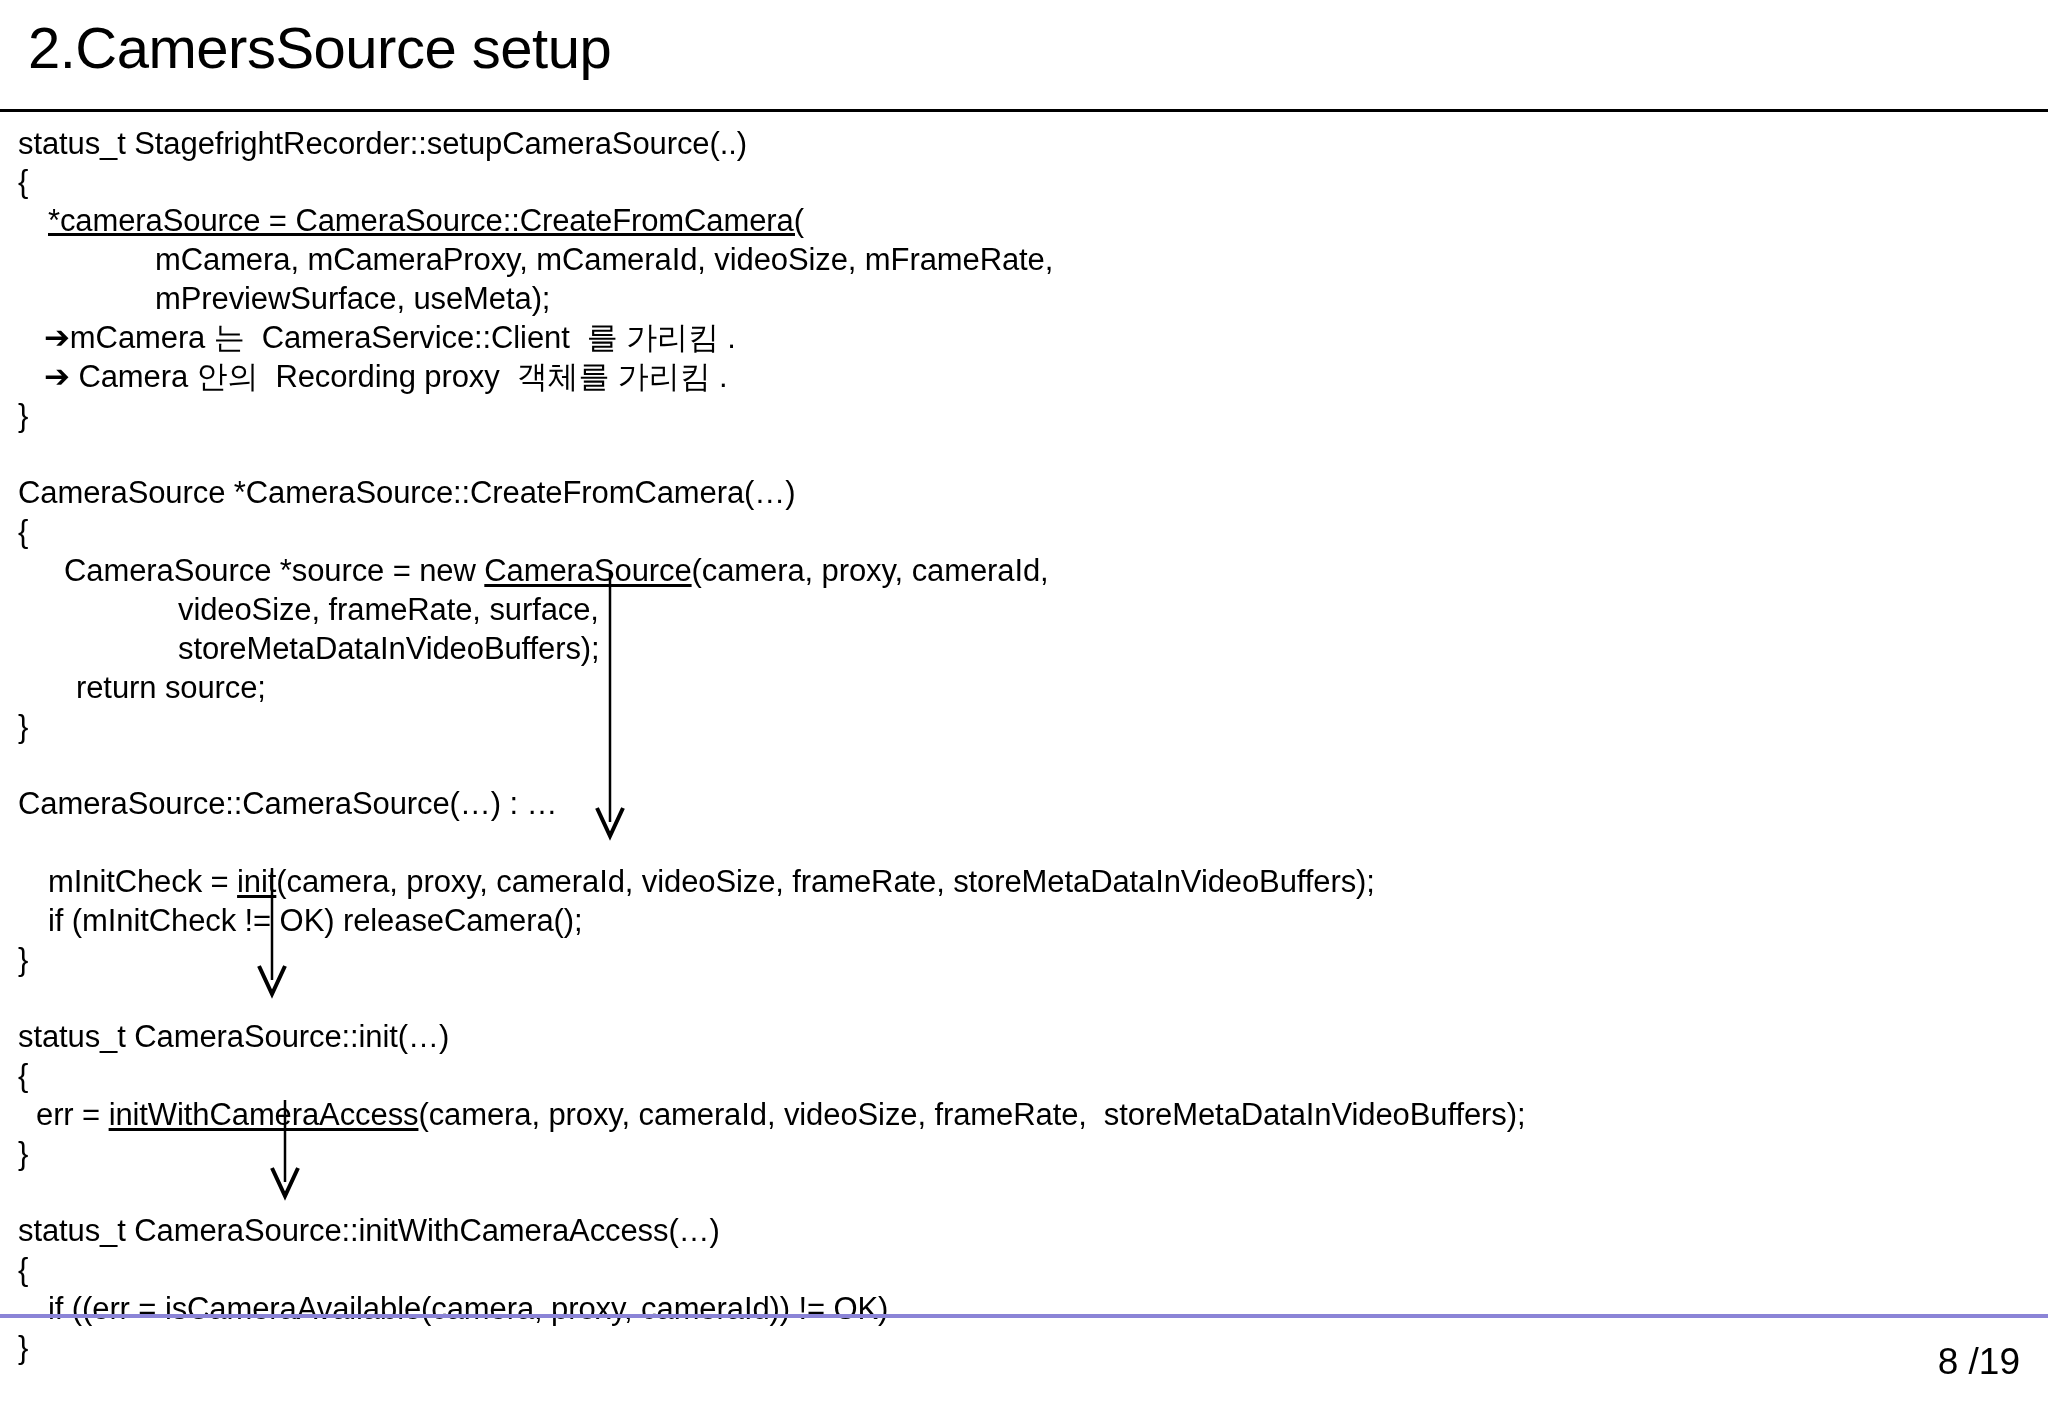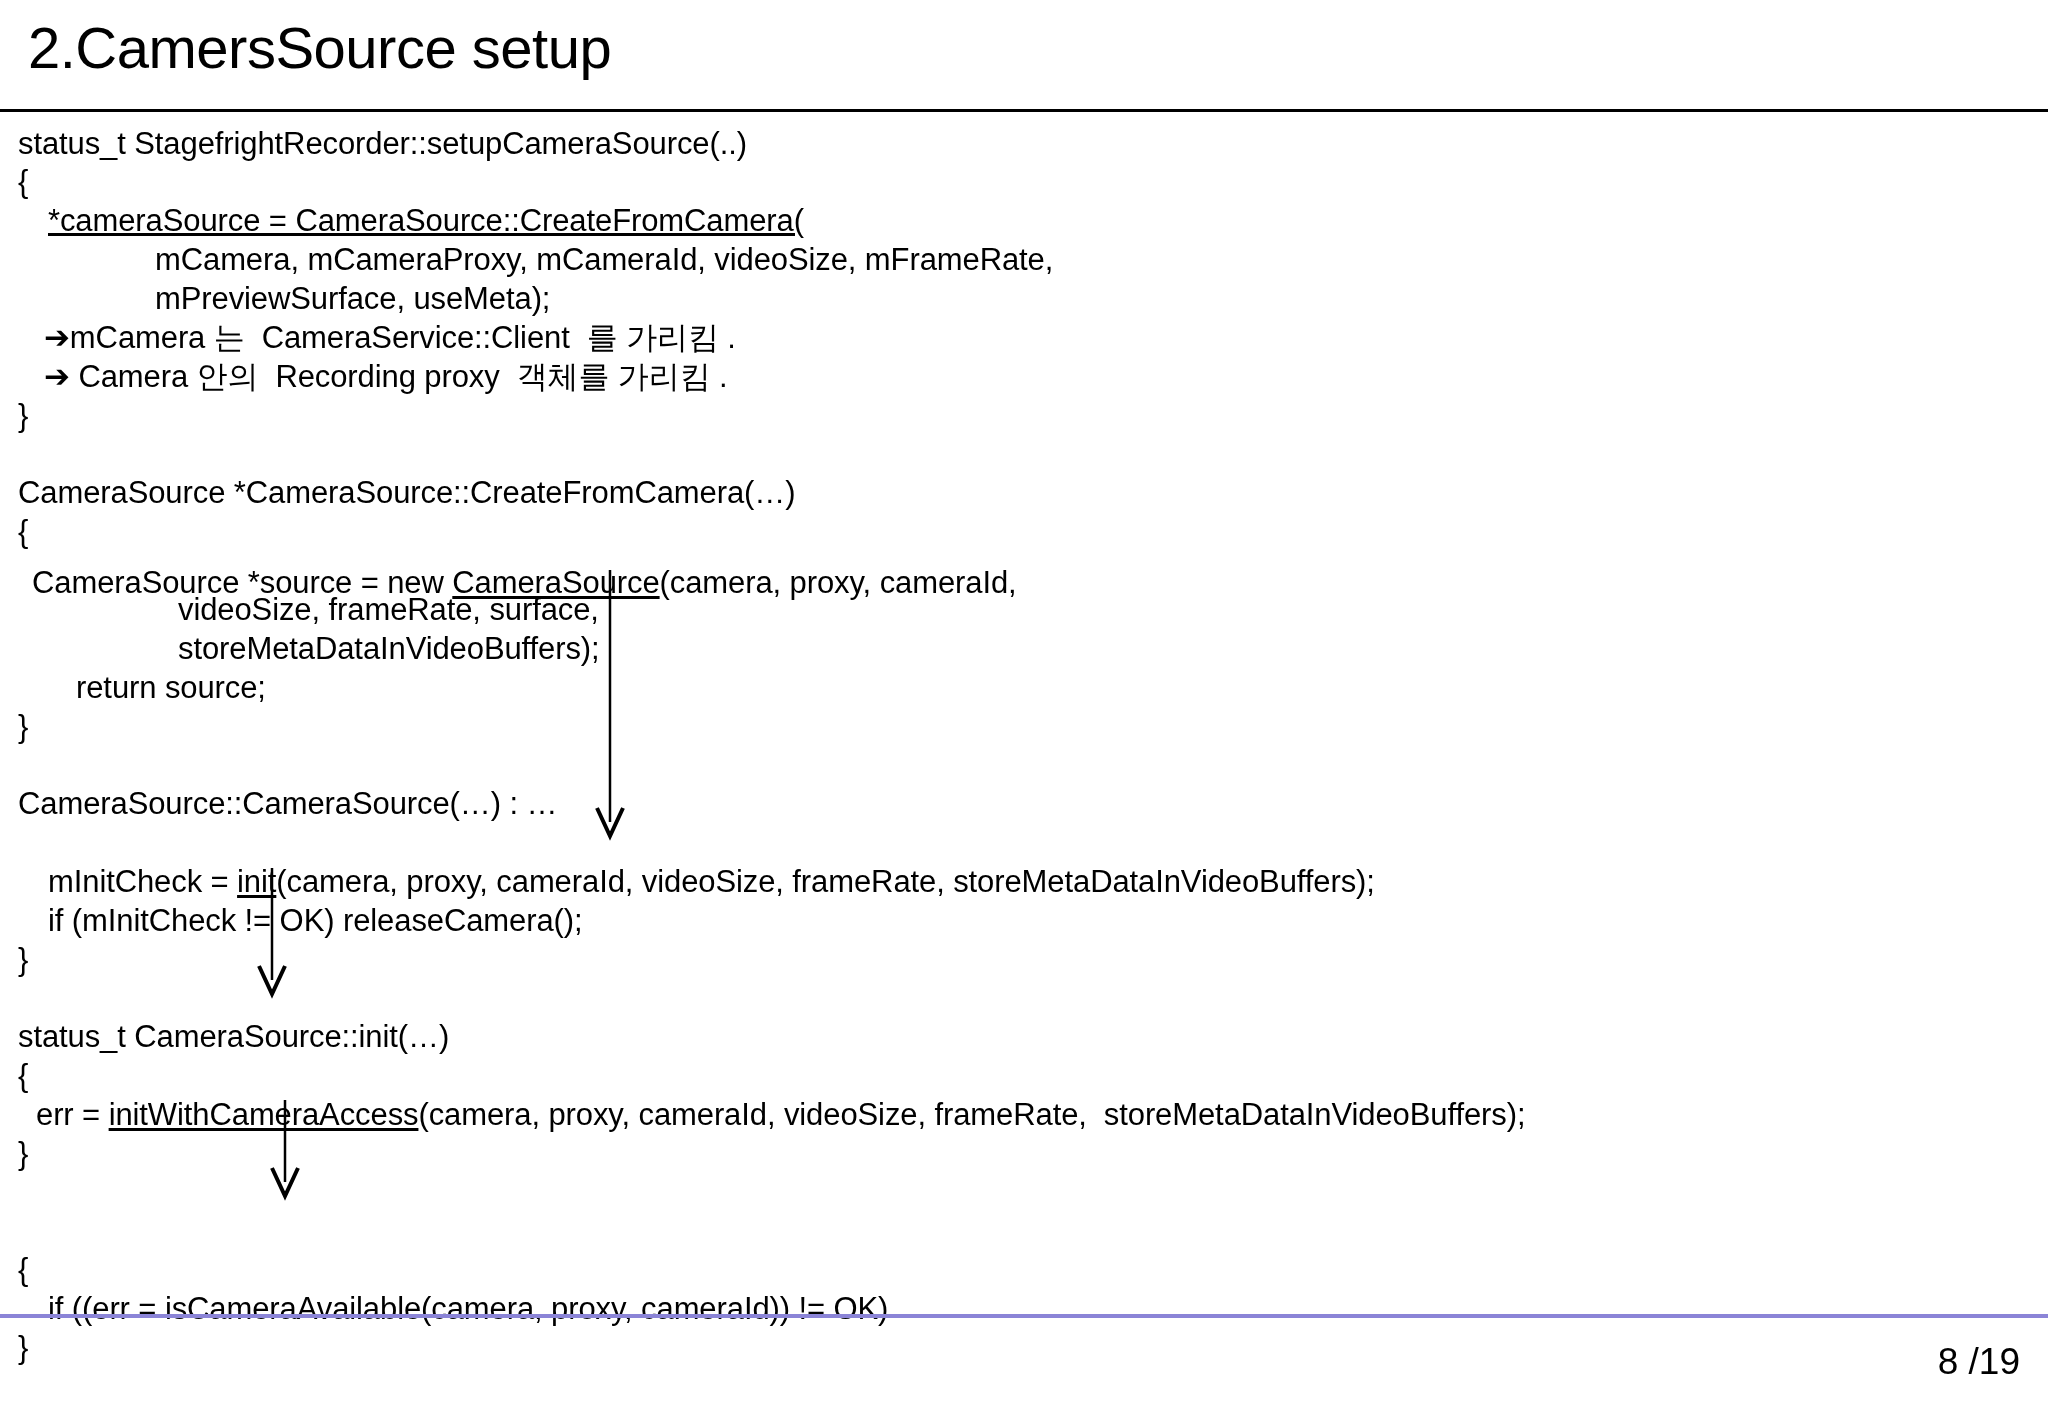--- a/index.html
+++ b/index.html
@@ -101,41 +101,42 @@
     <div class="code-line" style="left:48px;  top:77px;text-decoration:underline;">*cameraSource = CameraSource::CreateFromCamera(</div>
     <div class="code-line" style="left:155px; top:116px;">mCamera, mCameraProxy, mCameraId, videoSize, mFrameRate,</div>
     <div class="code-line" style="left:155px; top:155px;">mPreviewSurface, useMeta);</div>
     <div class="code-line" style="left:44px;  top:194px;">➔mCamera 는  CameraService::Client  를 가리킴 .</div>
     <div class="code-line" style="left:44px;  top:233px;">➔ Camera 안의  Recording proxy  객체를 가리킴 .</div>
     <div class="code-line" style="left:18px;  top:272px;">}</div>
 
     <div class="code-line" style="left:18px;  top:349px;">CameraSource *CameraSource::CreateFromCamera(…)</div>
     <div class="code-line" style="left:18px;  top:388px;">{</div>
 
-    <div class="code-line" style="left:32px;  top:427px;margin-top:12px;"><span>CameraSource *source = new </span><span class="u">CameraSource</span><span>(camera, proxy, cameraId,</span></div>
+    <div class="code-line" style="left:64px;  top:427px;"><span>CameraSource *source = new </span><span class="u">CameraSource</span><span>(camera, proxy, cameraId,</span></div>
 
     <div class="code-line" style="left:178px; top:466px;">videoSize, frameRate, surface,</div>
     <div class="code-line" style="left:178px; top:505px;">storeMetaDataInVideoBuffers);</div>
     <div class="code-line" style="left:48px;  top:544px;margin-left:28px;">return source;</div>
     <div class="code-line" style="left:18px;  top:583px;">}</div>
 
     <div class="code-line" style="left:18px;  top:660px;">CameraSource::CameraSource(…) : …</div>
 
     <div class="code-line" style="left:48px;  top:738px;"><span>mInitCheck = </span><span class="u">init</span><span>(camera, proxy, cameraId, videoSize, frameRate, storeMetaDataInVideoBuffers);</span></div>
 
     <div class="code-line" style="left:48px;  top:777px;">if (mInitCheck != OK) releaseCamera();</div>
     <div class="code-line" style="left:18px;  top:816px;">}</div>
 
     <div class="code-line" style="left:18px;  top:893px;">status_t CameraSource::init(…)</div>
     <div class="code-line" style="left:18px;  top:932px;">{</div>
 
     <div class="code-line" style="left:36px;  top:971px;"><span>err = </span><span class="u">initWithCameraAccess</span><span>(camera, proxy, cameraId, videoSize, frameRate,  storeMetaDataInVideoBuffers);</span></div>
 
     <div class="code-line" style="left:18px;  top:1010px;">}</div>
 
+    <div class="code-line" style="left:18px;  top:1087px;">status_t CameraSource::initWithCameraAccess(…)</div>
     <div class="code-line" style="left:18px;  top:1126px;">{</div>
     <div class="code-line" style="left:48px;  top:1165px;">if ((err = isCameraAvailable(camera, proxy, cameraId)) != OK)</div>
     <div class="code-line" style="left:18px;  top:1204px;">}</div>
 
   </div>
 
   <svg class="connector" style="left:580px; top:570px; width:70px; height:270px;" viewBox="0 0 70 270">
     <line x1="30" y1="0" x2="30" y2="252" stroke="#000000" stroke-width="2.5"></line>
     <path d="M 17 238 L 30 266 L 43 238" fill="none" stroke="#000000" stroke-width="4"></path>
   </svg>

